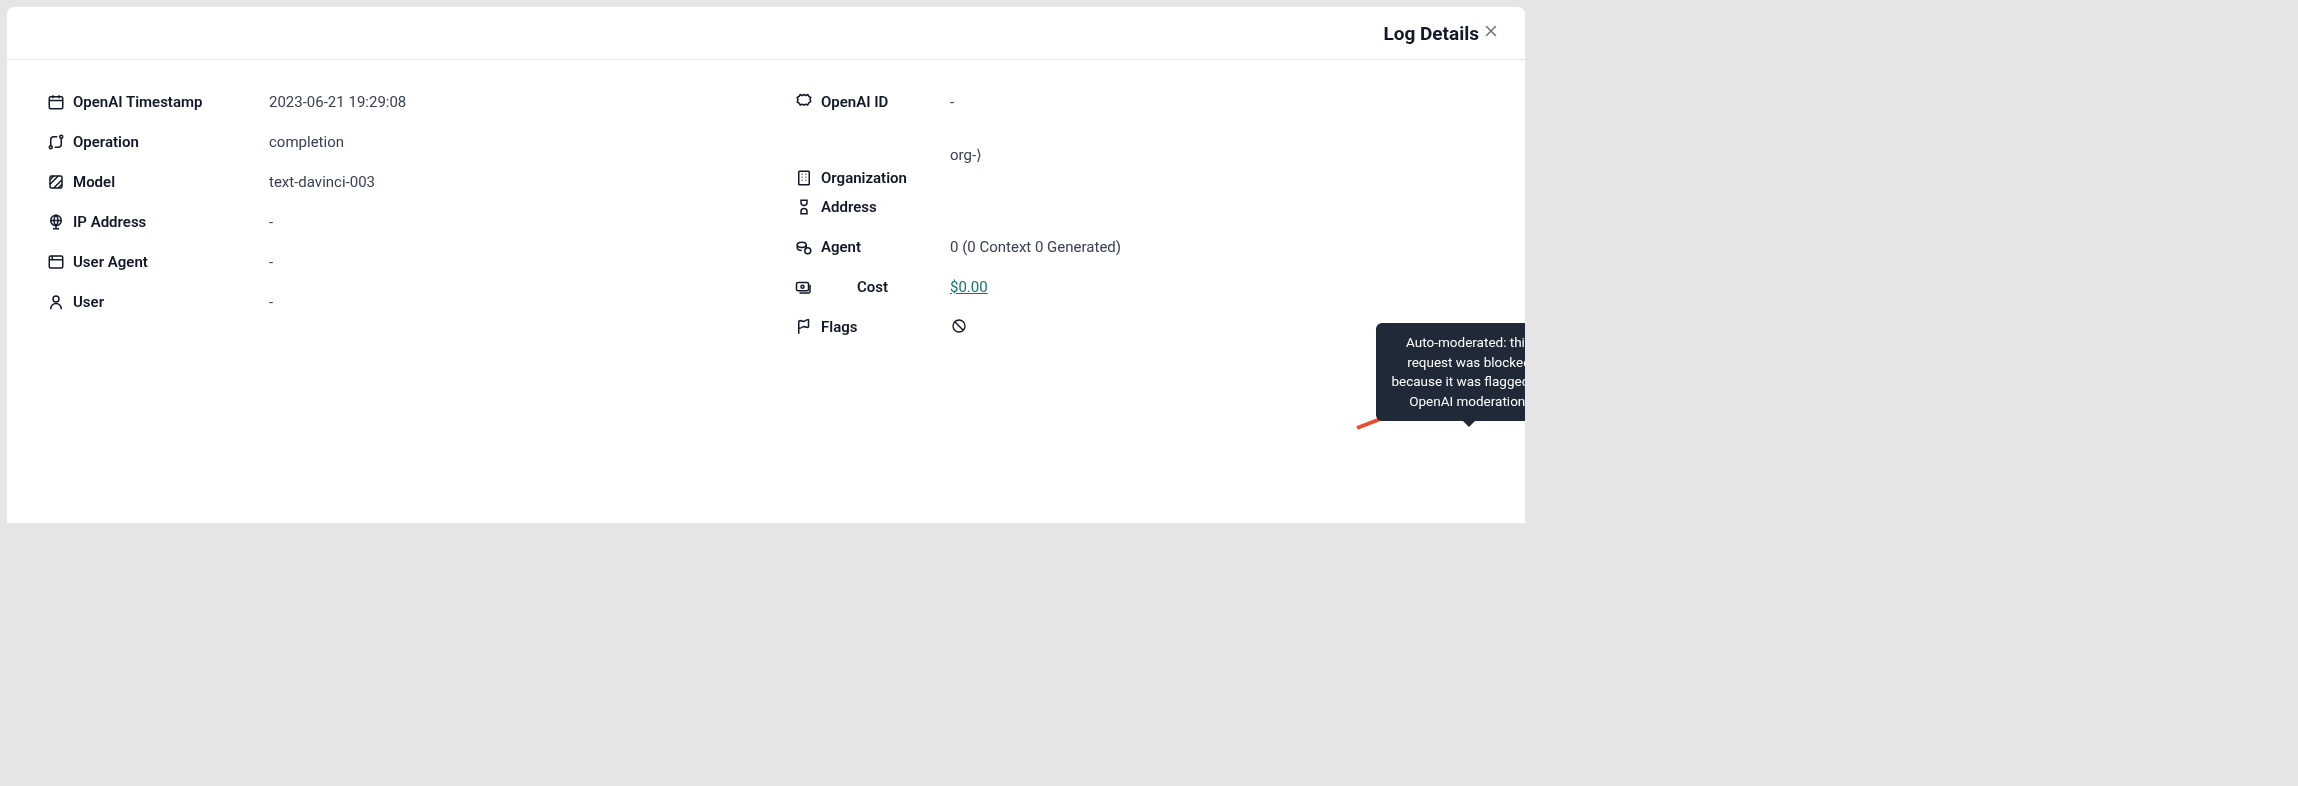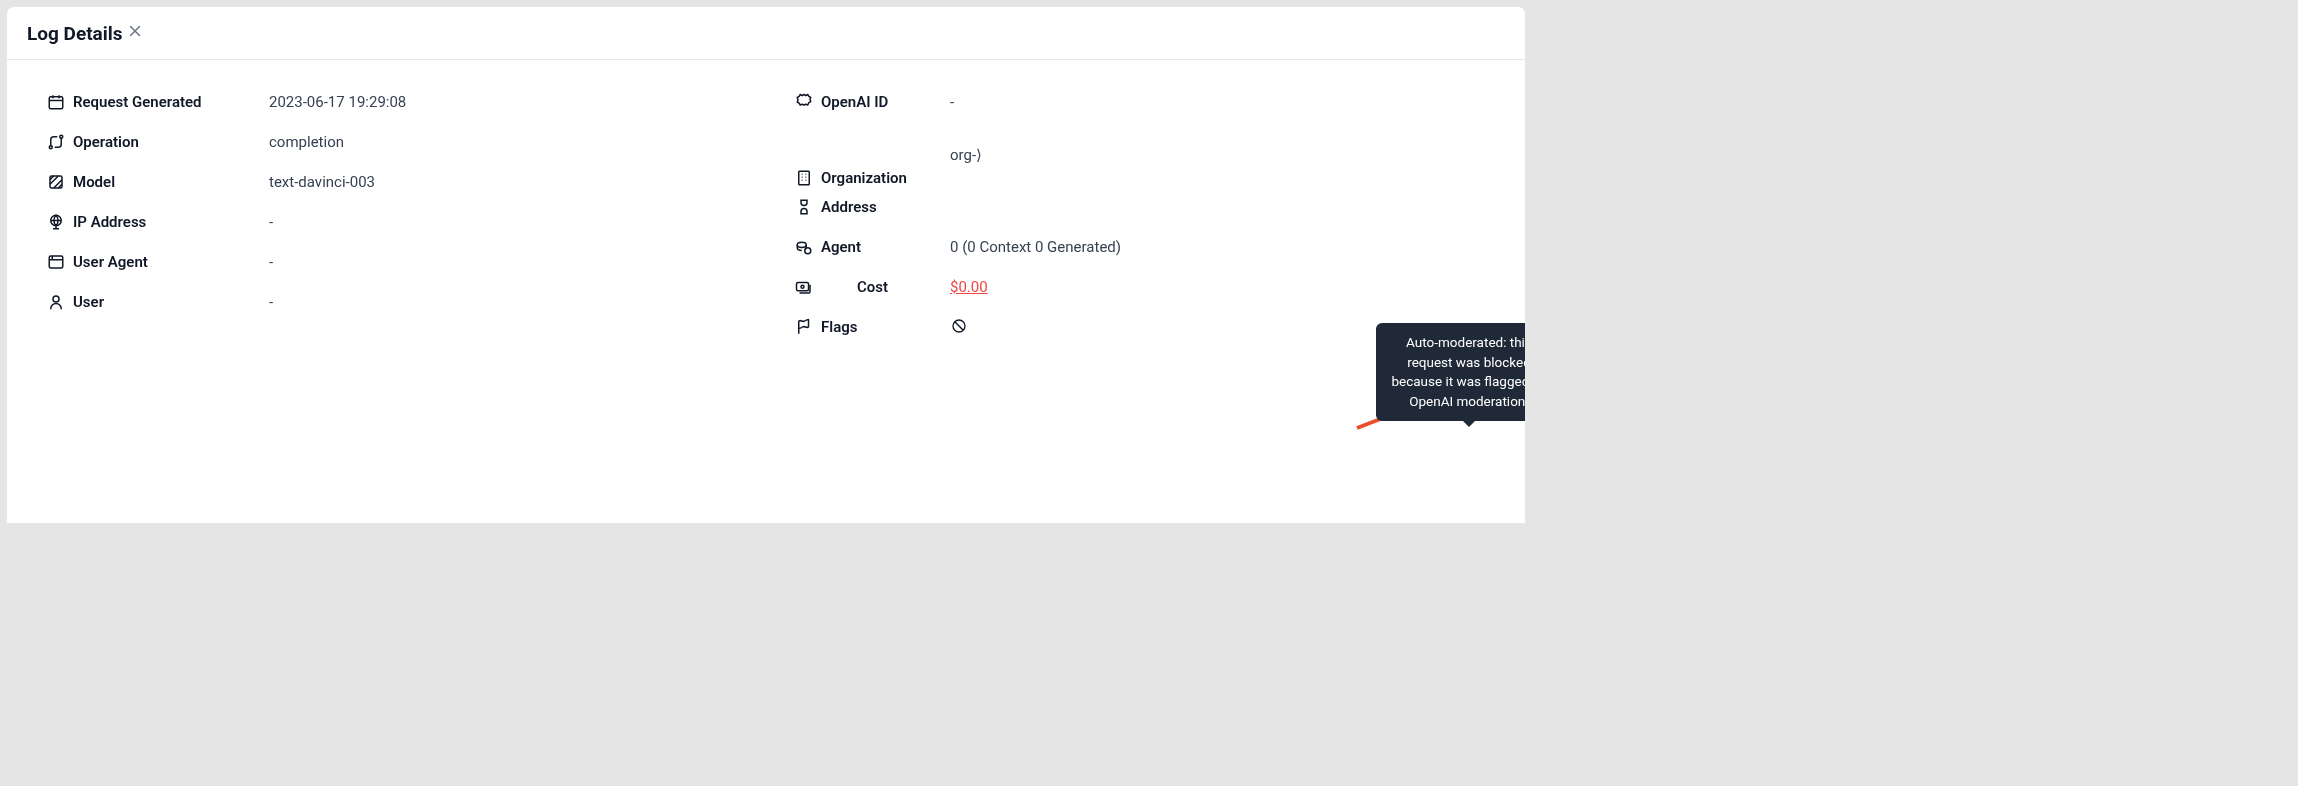--- a/index.html
+++ b/index.html
@@ -22,22 +22,22 @@
     top: 6px;
     bottom: 0;
     background: #fff;
     border-radius: 8px 8px 0 0;
     border: 1px solid #e5e7eb;
     overflow: hidden;
   }
   .modal-header {
     display: flex;
     align-items: center;
-    justify-content: flex-start;
-    padding: 14px 22px 14px 20px;
+    justify-content: flex-end;
+    padding: 14px 22px 14px 14px;
     border-bottom: 1px solid #e5e7eb;
   }
   .modal-title {
     font-size: 19px;
     font-weight: 700;
     color: #111827;
   }
   .close-btn {
     width: 24px;
     height: 24px;
@@ -89,21 +89,21 @@
     font-weight: 600;
     color: #111827;
   }
   .value-cell {
     font-size: 15px;
     font-weight: 400;
     color: #374151;
     position: relative;
   }
   .dim {
-    color: #ef4444;
+    color: #0f766e;
     text-decoration: underline;
   }
   .flag-icon {
     width: 18px;
     height: 18px;
     display: inline-flex;
     align-items: center;
     justify-content: center;
     color: #111827;
   }
@@ -166,23 +166,23 @@
 
         <div class="col">
           <div class="row">
             <div class="label-cell">
               <span class="label-icon">
                   <svg width="18" height="18" viewBox="0 0 24 24" fill="none" stroke="currentColor" stroke-width="2" stroke-linejoin="round">
                     <rect x="3" y="5" width="18" height="16" rx="2"></rect>
                     <path d="M8 3v4M16 3v4M3 10h18"></path>
                   </svg>
                 </span>
-              <span class="label-text">Request Generated</span>
-            </div>
-            <div class="value-cell">2023-06-17 19:29:08</div>
+              <span class="label-text">OpenAI Timestamp</span>
+            </div>
+            <div class="value-cell">2023-06-21 19:29:08</div>
           </div>
           <div class="row">
             <div class="label-cell">
               <span class="label-icon">
                   <svg width="18" height="18" viewBox="0 0 24 24" fill="none" stroke="currentColor" stroke-width="2" stroke-linecap="round">
                     <circle cx="5" cy="19" r="2"></circle>
                     <circle cx="19" cy="5" r="2"></circle>
                     <path d="M5 17V9a4 4 0 0 1 4-4h4M19 7v8a4 4 0 0 1-4 4h-4"></path>
                   </svg>
                 </span>

